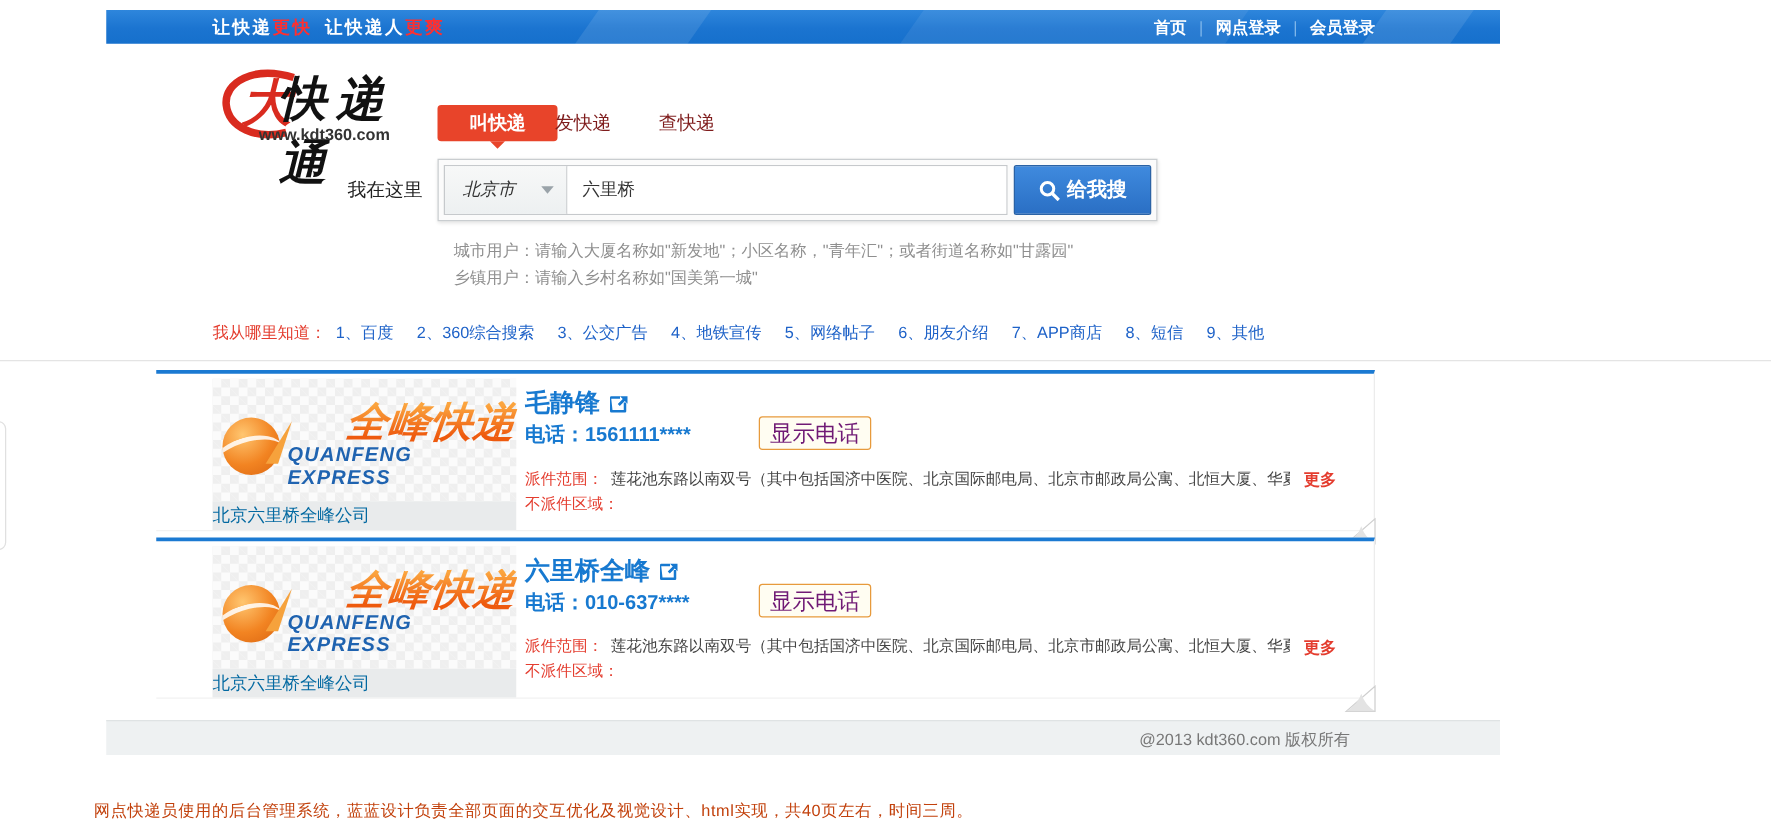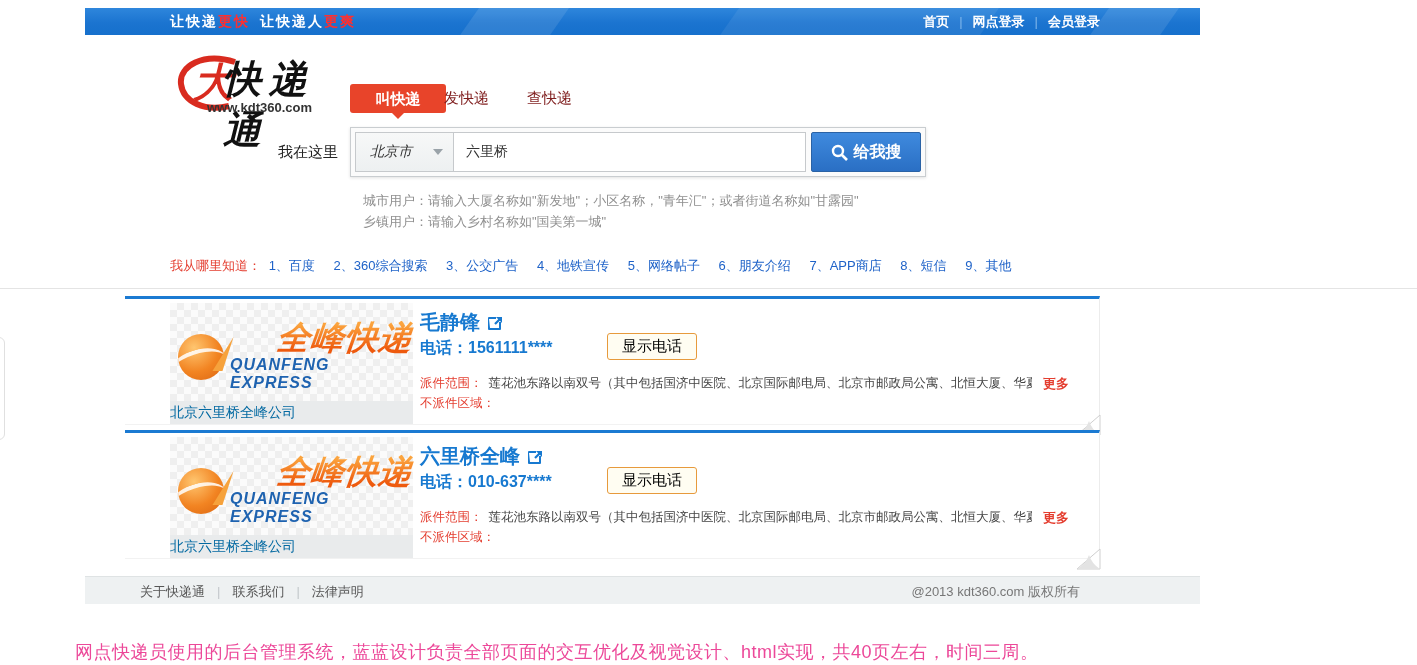--- a/index.html
+++ b/index.html
@@ -90,40 +90,40 @@
     background-clip:text; color:transparent; transform:skewX(-6deg); }
   .qf-en { font-size:16px; font-weight:bold; font-style:italic; color:#1f63b0; letter-spacing:1px; margin-top:2px; }
   .card-caption { position:absolute; left:0; bottom:0; width:243px; height:23px; background:#e9ebec;
     color:#0369a1; font-size:14px; text-align:left; line-height:23px; }
 
   .card-body { position:absolute; left:295px; top:0; right:8px; height:100%; }
   .r-name { position:absolute; left:0; top:10px; font-size:20px; color:#1779d0; font-weight:bold;
     display:flex; align-items:center; gap:8px; cursor:pointer; }
   .r-phone { position:absolute; left:0; top:39px; font-size:16px; color:#1779d0; font-weight:bold; }
   .show-phone { position:absolute; left:187px; top:34px; width:90px; height:27px; background:#fffdf2;
-    border:1px solid #e79a3c; border-radius:3px; color:#000000; font-size:15px; cursor:pointer;
+    border:1px solid #e79a3c; border-radius:3px; color:#701a75; font-size:18px; cursor:pointer;
     font-family:"Liberation Sans","DejaVu Sans",sans-serif; }
   .r-range { position:absolute; left:0; top:76px; font-size:12.5px; color:#444; white-space:nowrap;
     max-width:612px; overflow:hidden; }
   .r-range .lbl { color:#e43d2f; margin-right:6px; }
   .r-more { position:absolute; right:22px; top:76px; font-size:13px; color:#e43d2f; font-weight:bold;
     text-decoration:none; cursor:pointer; }
   .r-norange { position:absolute; left:0; top:96px; font-size:12.5px; color:#e43d2f; }
   .curl { position:absolute; right:-2px; bottom:-12px; width:26px; height:22px; }
 
   
   .footer { position:absolute; left:85px; top:576px; width:1115px; height:28px; background:#eef1f2;
     border-top:1px solid #dfe3e4; }
   .footer-links { position:absolute; left:55px; top:6px; font-size:13px; color:#555; }
   .footer-links a { color:#555; text-decoration:none; cursor:pointer; }
   .footer-links .sep { color:#c2c7ca; margin:0 12px; }
   .copyright { position:absolute; right:120px; top:6px; font-size:13px; color:#777; }
 
   
-  .bottom-caption { position:absolute; left:75px; top:640px; font-size:18px; color:#ec4899; letter-spacing:.5px; }
+  .bottom-caption { position:absolute; left:75px; top:640px; font-size:13px; color:#c2410c; letter-spacing:.5px; }
 </style>
 </head>
 <body>
 
 <div class="canvas">
 
   <div class="topbar">
     <div class="streak s1"></div>
     <div class="streak s2"></div>
     <div class="streak s3"></div>
@@ -246,21 +246,18 @@
       <a class="r-more">更多</a>
       <div class="r-norange">不派件区域：</div>
     </div>
     <svg class="curl" viewBox="0 0 26 22">
         <path d="M2 21 L25 21 L25 1 Z" fill="#ffffff" stroke="#cfcfcf" stroke-width="1"></path>
         <path d="M2 21 Q11 16 14 7 Q17 16 25 21 Z" fill="#e3e3e3"></path>
       </svg>
   </div>
 
   <div class="footer">
-    <div class="footer-links">
-      <a>关于快递通</a><span class="sep">|</span><a>联系我们</a><span class="sep">|</span><a>法律声明</a>
-    </div>
     <div class="copyright">@2013 kdt360.com 版权所有</div>
   </div>
 
   <div class="bottom-caption">网点快递员使用的后台管理系统，蓝蓝设计负责全部页面的交互优化及视觉设计、html实现，共40页左右，时间三周。</div>
 
 </div>
 
 </body></html>

